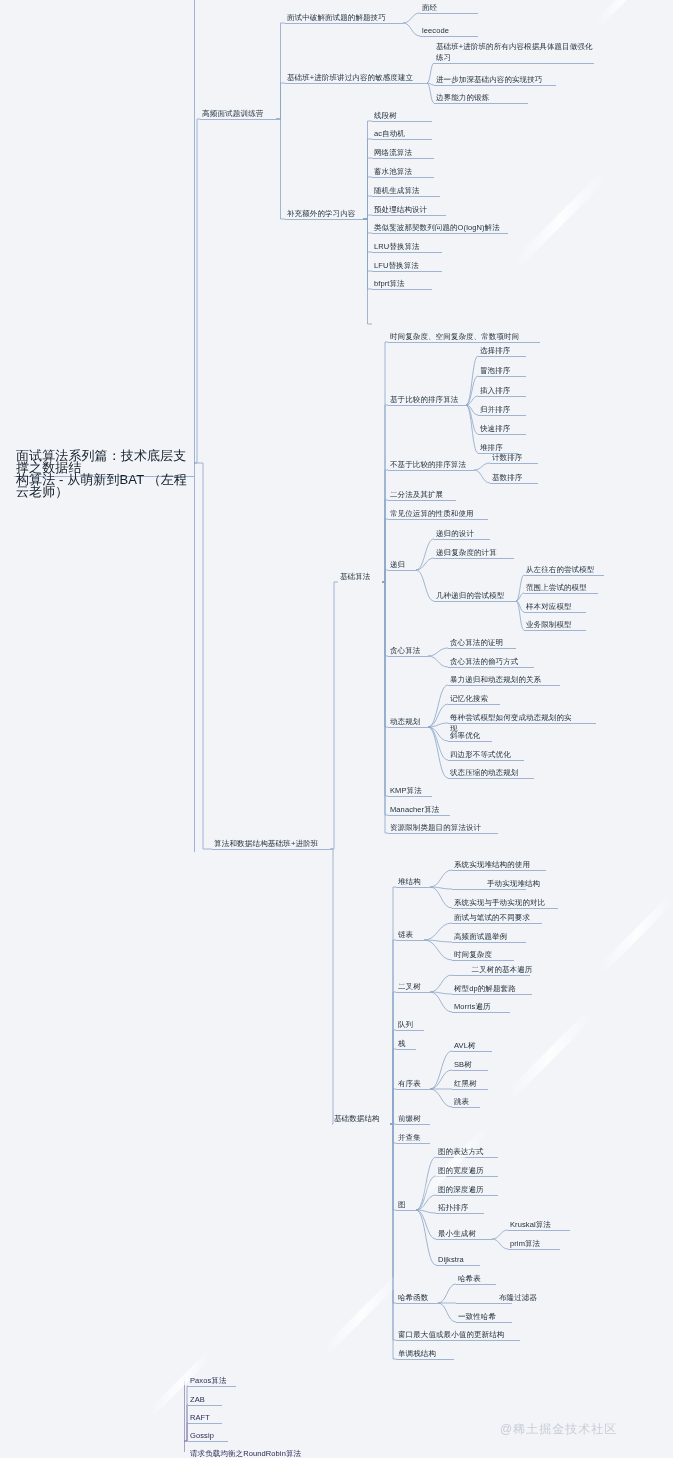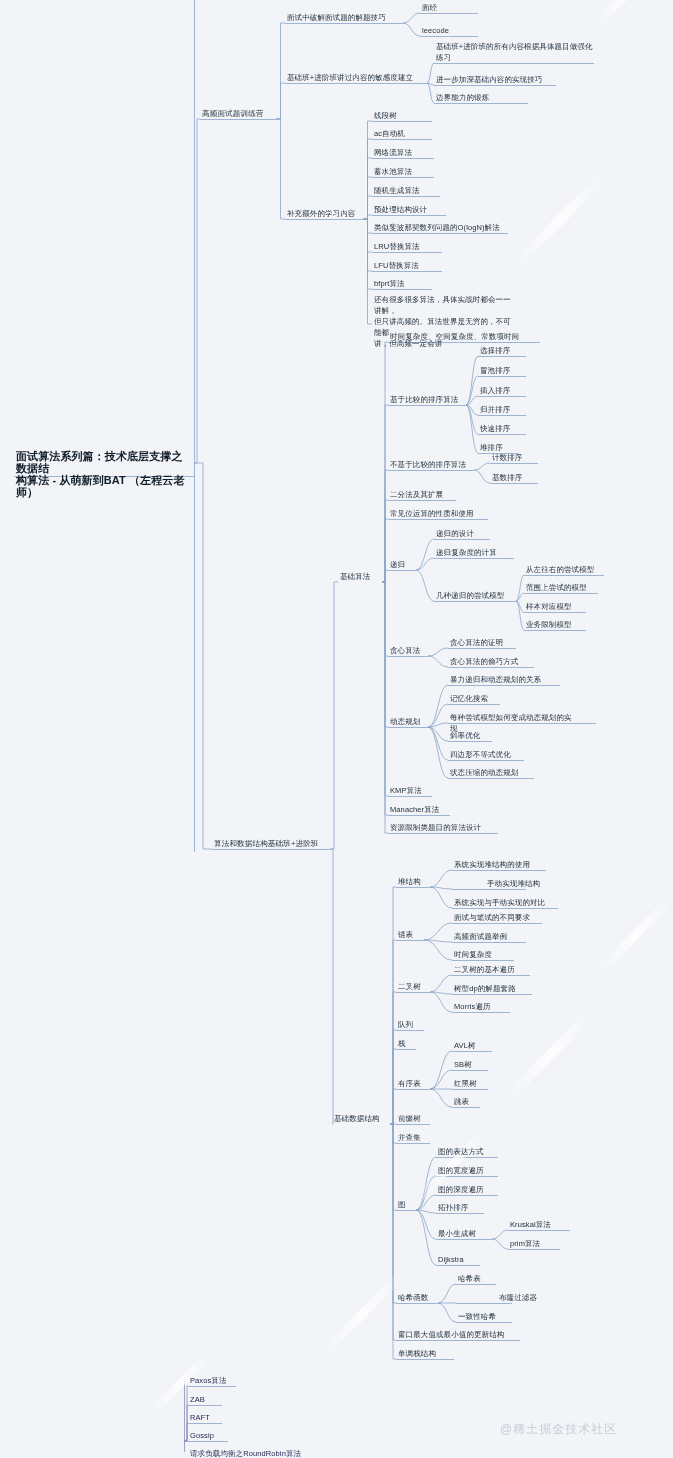--- a/index.html
+++ b/index.html
@@ -18,22 +18,22 @@
     position:absolute;
     font-size:7.5px;
     line-height:11px;
     letter-spacing:.1px;
     color:#1d2b38;
     white-space:pre-wrap;
     padding:0 2px 1px 2px;
     box-sizing:border-box;
   }
   .node.root{
-    font-weight:bold;
-    font-size:11px;
+    font-weight:normal;
+    font-size:13px;
     line-height:12px;
     color:#111d29;
   }
   .node.lvl1{font-size:7.6px;}
   .node.dist{color:#2a2a55;}
   .watermark{
     position:absolute;
     font-size:12px;
     color:#c7cdd6;
     letter-spacing:1px;
@@ -274,23 +274,20 @@
     <div class="node lvl3" style="left: 372px; top: 110px; width: 140px;">线段树</div>
     <div class="node lvl3" style="left: 372px; top: 128px; width: 140px;">ac自动机</div>
     <div class="node lvl3" style="left: 372px; top: 147px; width: 140px;">网络流算法</div>
     <div class="node lvl3" style="left: 372px; top: 166px; width: 140px;">蓄水池算法</div>
     <div class="node lvl3" style="left: 372px; top: 185px; width: 140px;">随机生成算法</div>
     <div class="node lvl3" style="left: 372px; top: 204px; width: 140px;">预处理结构设计</div>
     <div class="node lvl3" style="left: 372px; top: 222px; width: 140px;">类似斐波那契数列问题的O(logN)解法</div>
     <div class="node lvl3" style="left: 372px; top: 241px; width: 140px;">LRU替换算法</div>
     <div class="node lvl3" style="left: 372px; top: 260px; width: 140px;">LFU替换算法</div>
     <div class="node lvl3" style="left: 372px; top: 278px; width: 140px;">bfprt算法</div>
-    <div class="node lvl3" style="left: 372px; top: 294px; width: 148px;">还有很多很多算法，具体实战时都会一一讲解，
-但只讲高频的。算法世界是无穷的，不可能都
-讲，但高频一定会讲</div>
     <div class="node lvl1" style="left: 212px; top: 838px; width: 118px;">算法和数据结构基础班+进阶班</div>
     <div class="node lvl2" style="left: 338px; top: 571px; width: 44px;">基础算法</div>
     <div class="node lvl3" style="left: 388px; top: 331px; width: 152px;">时间复杂度、空间复杂度、常数项时间</div>
     <div class="node lvl3" style="left: 388px; top: 394px; width: 78px;">基于比较的排序算法</div>
     <div class="node lvl4" style="left: 478px; top: 345px; width: 56px;">选择排序</div>
     <div class="node lvl4" style="left: 478px; top: 365px; width: 56px;">冒泡排序</div>
     <div class="node lvl4" style="left: 478px; top: 385px; width: 56px;">插入排序</div>
     <div class="node lvl4" style="left: 478px; top: 404px; width: 56px;">归并排序</div>
     <div class="node lvl4" style="left: 478px; top: 423px; width: 56px;">快速排序</div>
     <div class="node lvl4" style="left: 478px; top: 442px; width: 56px;">堆排序</div>
@@ -323,21 +320,21 @@
     <div class="node lvl2" style="left: 332px; top: 1113px; width: 58px;">基础数据结构</div>
     <div class="node lvl3" style="left: 396px; top: 876px; width: 34px;">堆结构</div>
     <div class="node lvl4" style="left: 452px; top: 859px; width: 100px;">系统实现堆结构的使用</div>
     <div class="node lvl4" style="left: 452px; top: 878px; width: 100px; margin-left: 33px;">手动实现堆结构</div>
     <div class="node lvl4" style="left: 452px; top: 897px; width: 110px;">系统实现与手动实现的对比</div>
     <div class="node lvl3" style="left: 396px; top: 929px; width: 28px;">链表</div>
     <div class="node lvl4" style="left: 452px; top: 912px; width: 100px;">面试与笔试的不同要求</div>
     <div class="node lvl4" style="left: 452px; top: 931px; width: 100px;">高频面试题举例</div>
     <div class="node lvl4" style="left: 452px; top: 949px; width: 100px;">时间复杂度</div>
     <div class="node lvl3" style="left: 396px; top: 981px; width: 34px;">二叉树</div>
-    <div class="node lvl4" style="left: 452px; top: 964px; width: 100px;">二叉树的基本遍历</div>
+    <div class="node lvl4" style="left: 452px; top: 964px; width: 100px; text-align: center;">二叉树的基本遍历</div>
     <div class="node lvl4" style="left: 452px; top: 983px; width: 100px;">树型dp的解题套路</div>
     <div class="node lvl4" style="left: 452px; top: 1001px; width: 100px;">Morris遍历</div>
     <div class="node lvl3" style="left: 396px; top: 1019px; width: 90px;">队列</div>
     <div class="node lvl3" style="left: 396px; top: 1038px; width: 90px;">栈</div>
     <div class="node lvl3" style="left: 396px; top: 1078px; width: 34px;">有序表</div>
     <div class="node lvl4" style="left: 452px; top: 1040px; width: 56px;">AVL树</div>
     <div class="node lvl4" style="left: 452px; top: 1059px; width: 56px;">SB树</div>
     <div class="node lvl4" style="left: 452px; top: 1078px; width: 56px;">红黑树</div>
     <div class="node lvl4" style="left: 452px; top: 1096px; width: 56px;">跳表</div>
     <div class="node lvl3" style="left: 396px; top: 1113px; width: 90px;">前缀树</div>

